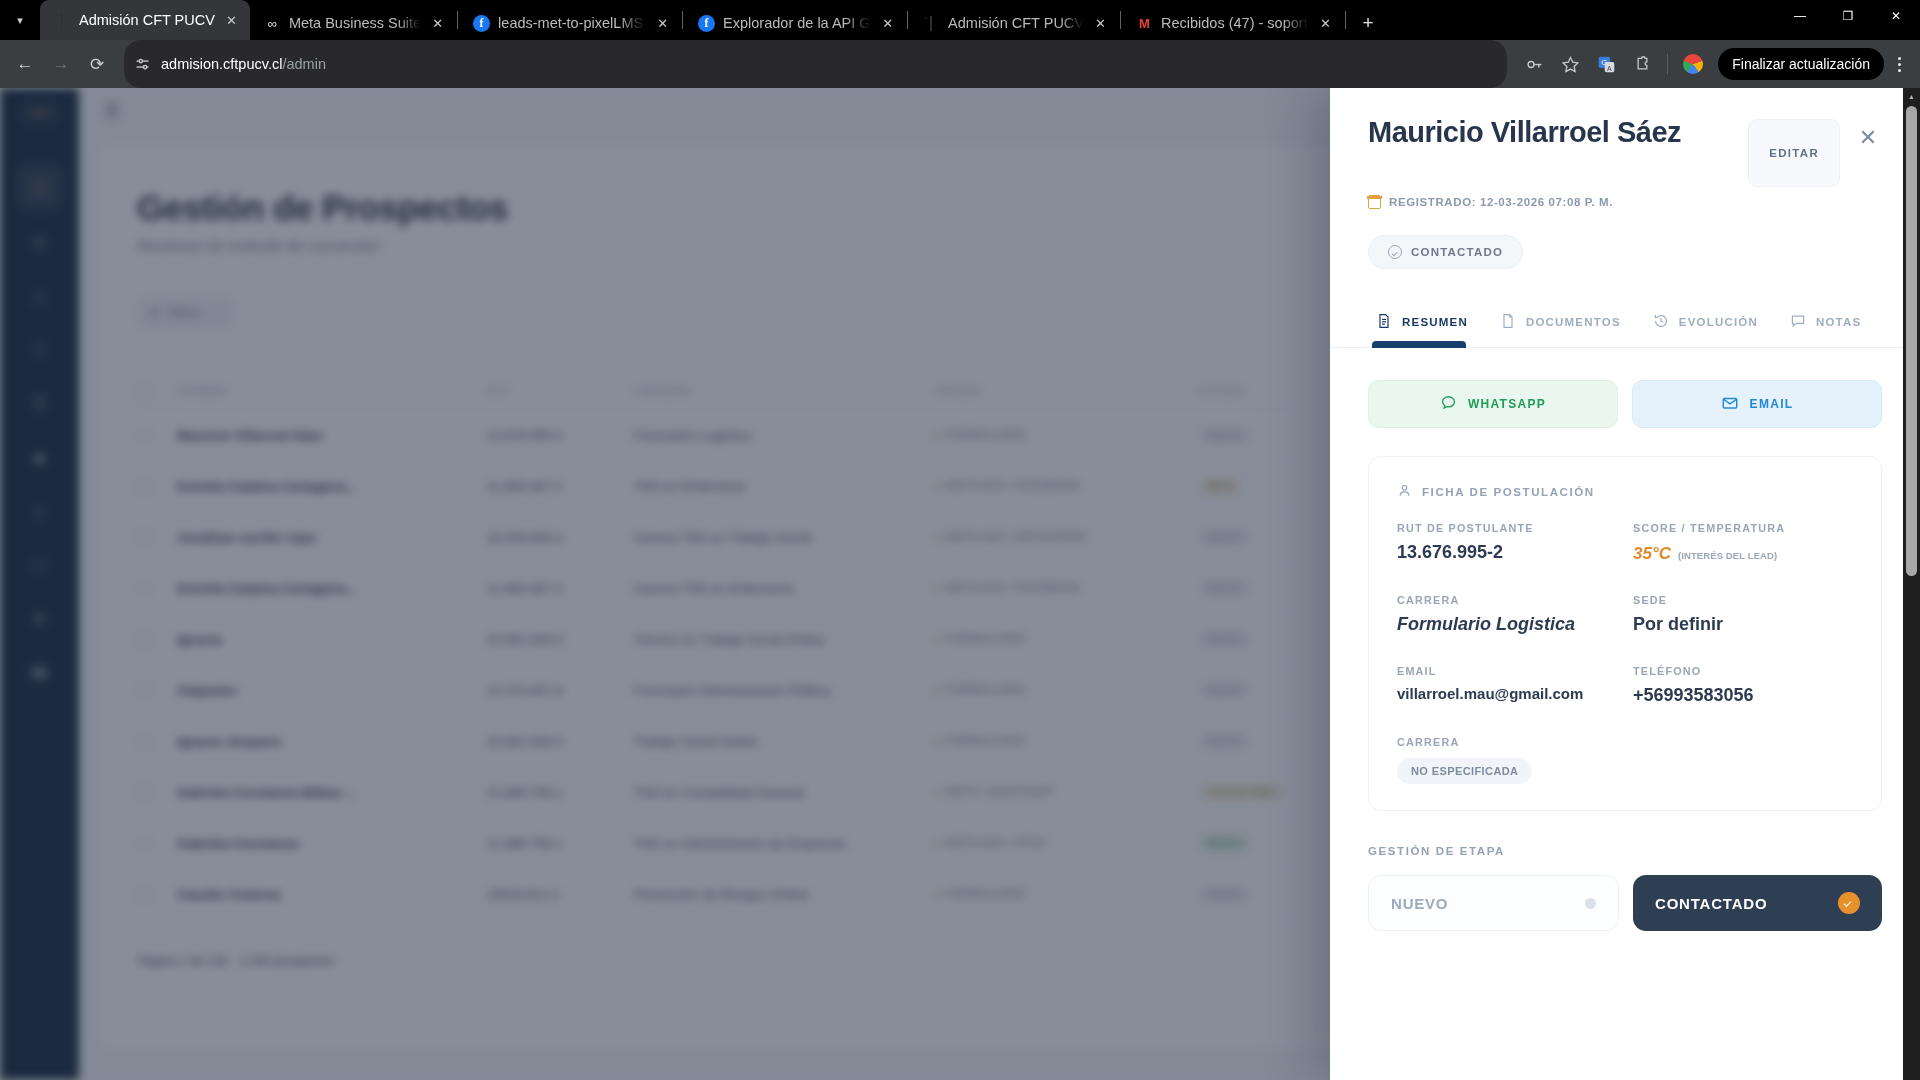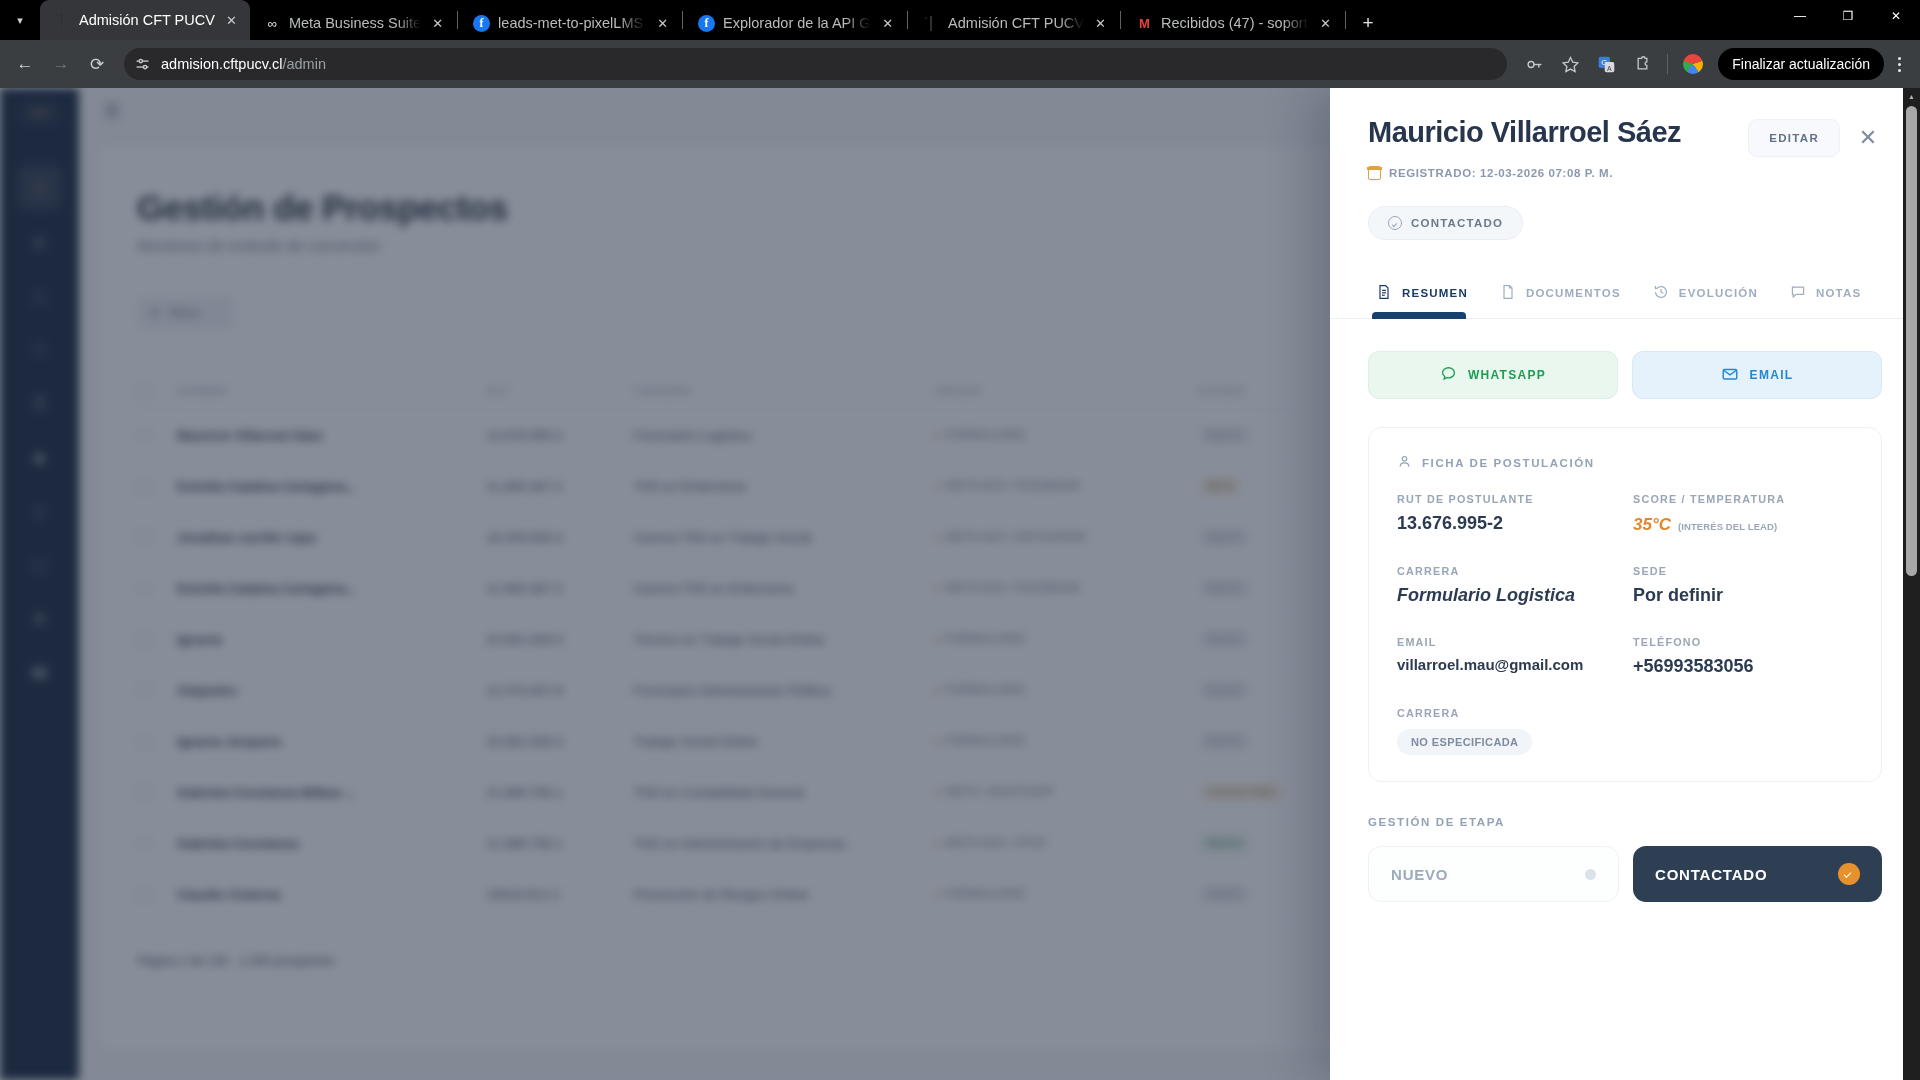--- a/index.html
+++ b/index.html
@@ -56,21 +56,21 @@
             display:flex;align-items:center;justify-content:center;font-family:"Liberation Serif",serif;}
   .fav-gmail { width:17px;height:17px;display:flex;align-items:center;justify-content:center;font-size:13px;font-weight:bold;
                color:#ea4335; }
 
   .toolbar {
     height: 48px; background: #3b3e41; display: flex; align-items: center; padding: 0 8px; gap: 2px;
   }
   .tb-icon { width: 34px; height: 34px; border-radius: 50%; display:flex;align-items:center;justify-content:center;
              color:#cdd0d3; font-size: 17px; }
   .omnibox {
-    flex: 1; height: 32px; background: #29292b; border-radius: 17px;
+    flex: 1; height: 48px; background: #29292b; border-radius: 17px;
     display: flex; align-items: center; padding: 0 10px; margin: 0 8px; gap: 10px; min-width: 0;
   }
   .omnibox .urltext { font-size: 14.5px; color: #ffffff; white-space: nowrap; }
   .omnibox .urltext .dim { color: #9aa0a6; }
   .tb-right { display:flex; align-items:center; gap: 2px; }
   .update-btn {
     background: #000000; color: #ffffff; font-size: 14px; height: 32px;
     border-radius: 16px; display:flex; align-items:center; padding: 0 14px; margin-left: 6px;
   }
   .vsep { width:1px; height:20px; background:#5f6163; margin:0 6px; }
@@ -134,21 +134,21 @@
   .drawer {
     position:absolute; top:0; right:0; width: 590px; height: 992px;
     background: #ffffff; display:flex; flex-direction:column;
     box-shadow: -18px 0 46px rgba(15,23,42,0.22);
   }
   .drawer-head { padding: 28px 32px 0 38px; }
   .dh-row { display:flex; align-items:flex-start; }
   .dh-name { font-size: 29px; font-weight: bold; color:#27364c; letter-spacing:-0.5px; flex:1; }
   .edit-btn {
     background:#f7f9fc; border:1px solid #edf1f6; color:#62718a; font-size:11.5px; letter-spacing:1.3px;
-    padding: 12px 20px; border-radius:9px; font-weight:bold; margin-top:3px;
+    padding: 27px 20px; border-radius:9px; font-weight:bold; margin-top:3px;
   }
   .close-x { width:40px;height:40px;display:flex;align-items:center;justify-content:center;color:#7d8ba0;
              font-size:22px;font-weight:300;margin-top:2px;margin-left:8px;}
   .dh-meta { display:flex; align-items:center; gap:8px; margin-top: 8px; }
   .cal-ico { width:13px;height:14px;border:1.6px solid #e0a240;border-radius:2px;position:relative;}
   .cal-ico::before{content:"";position:absolute;left:-1.6px;right:-1.6px;top:0;height:3.2px;background:#e0a240;}
   .dh-meta .txt { font-size: 11.5px; color:#8c99ac; font-weight:bold; letter-spacing:0.6px;}
   .status-chip {
     display:inline-flex; align-items:center; gap:9px; margin-top: 26px;
     background:#f4f7fa; border:1px solid #eaeff5; border-radius:18px; padding: 9px 19px;

